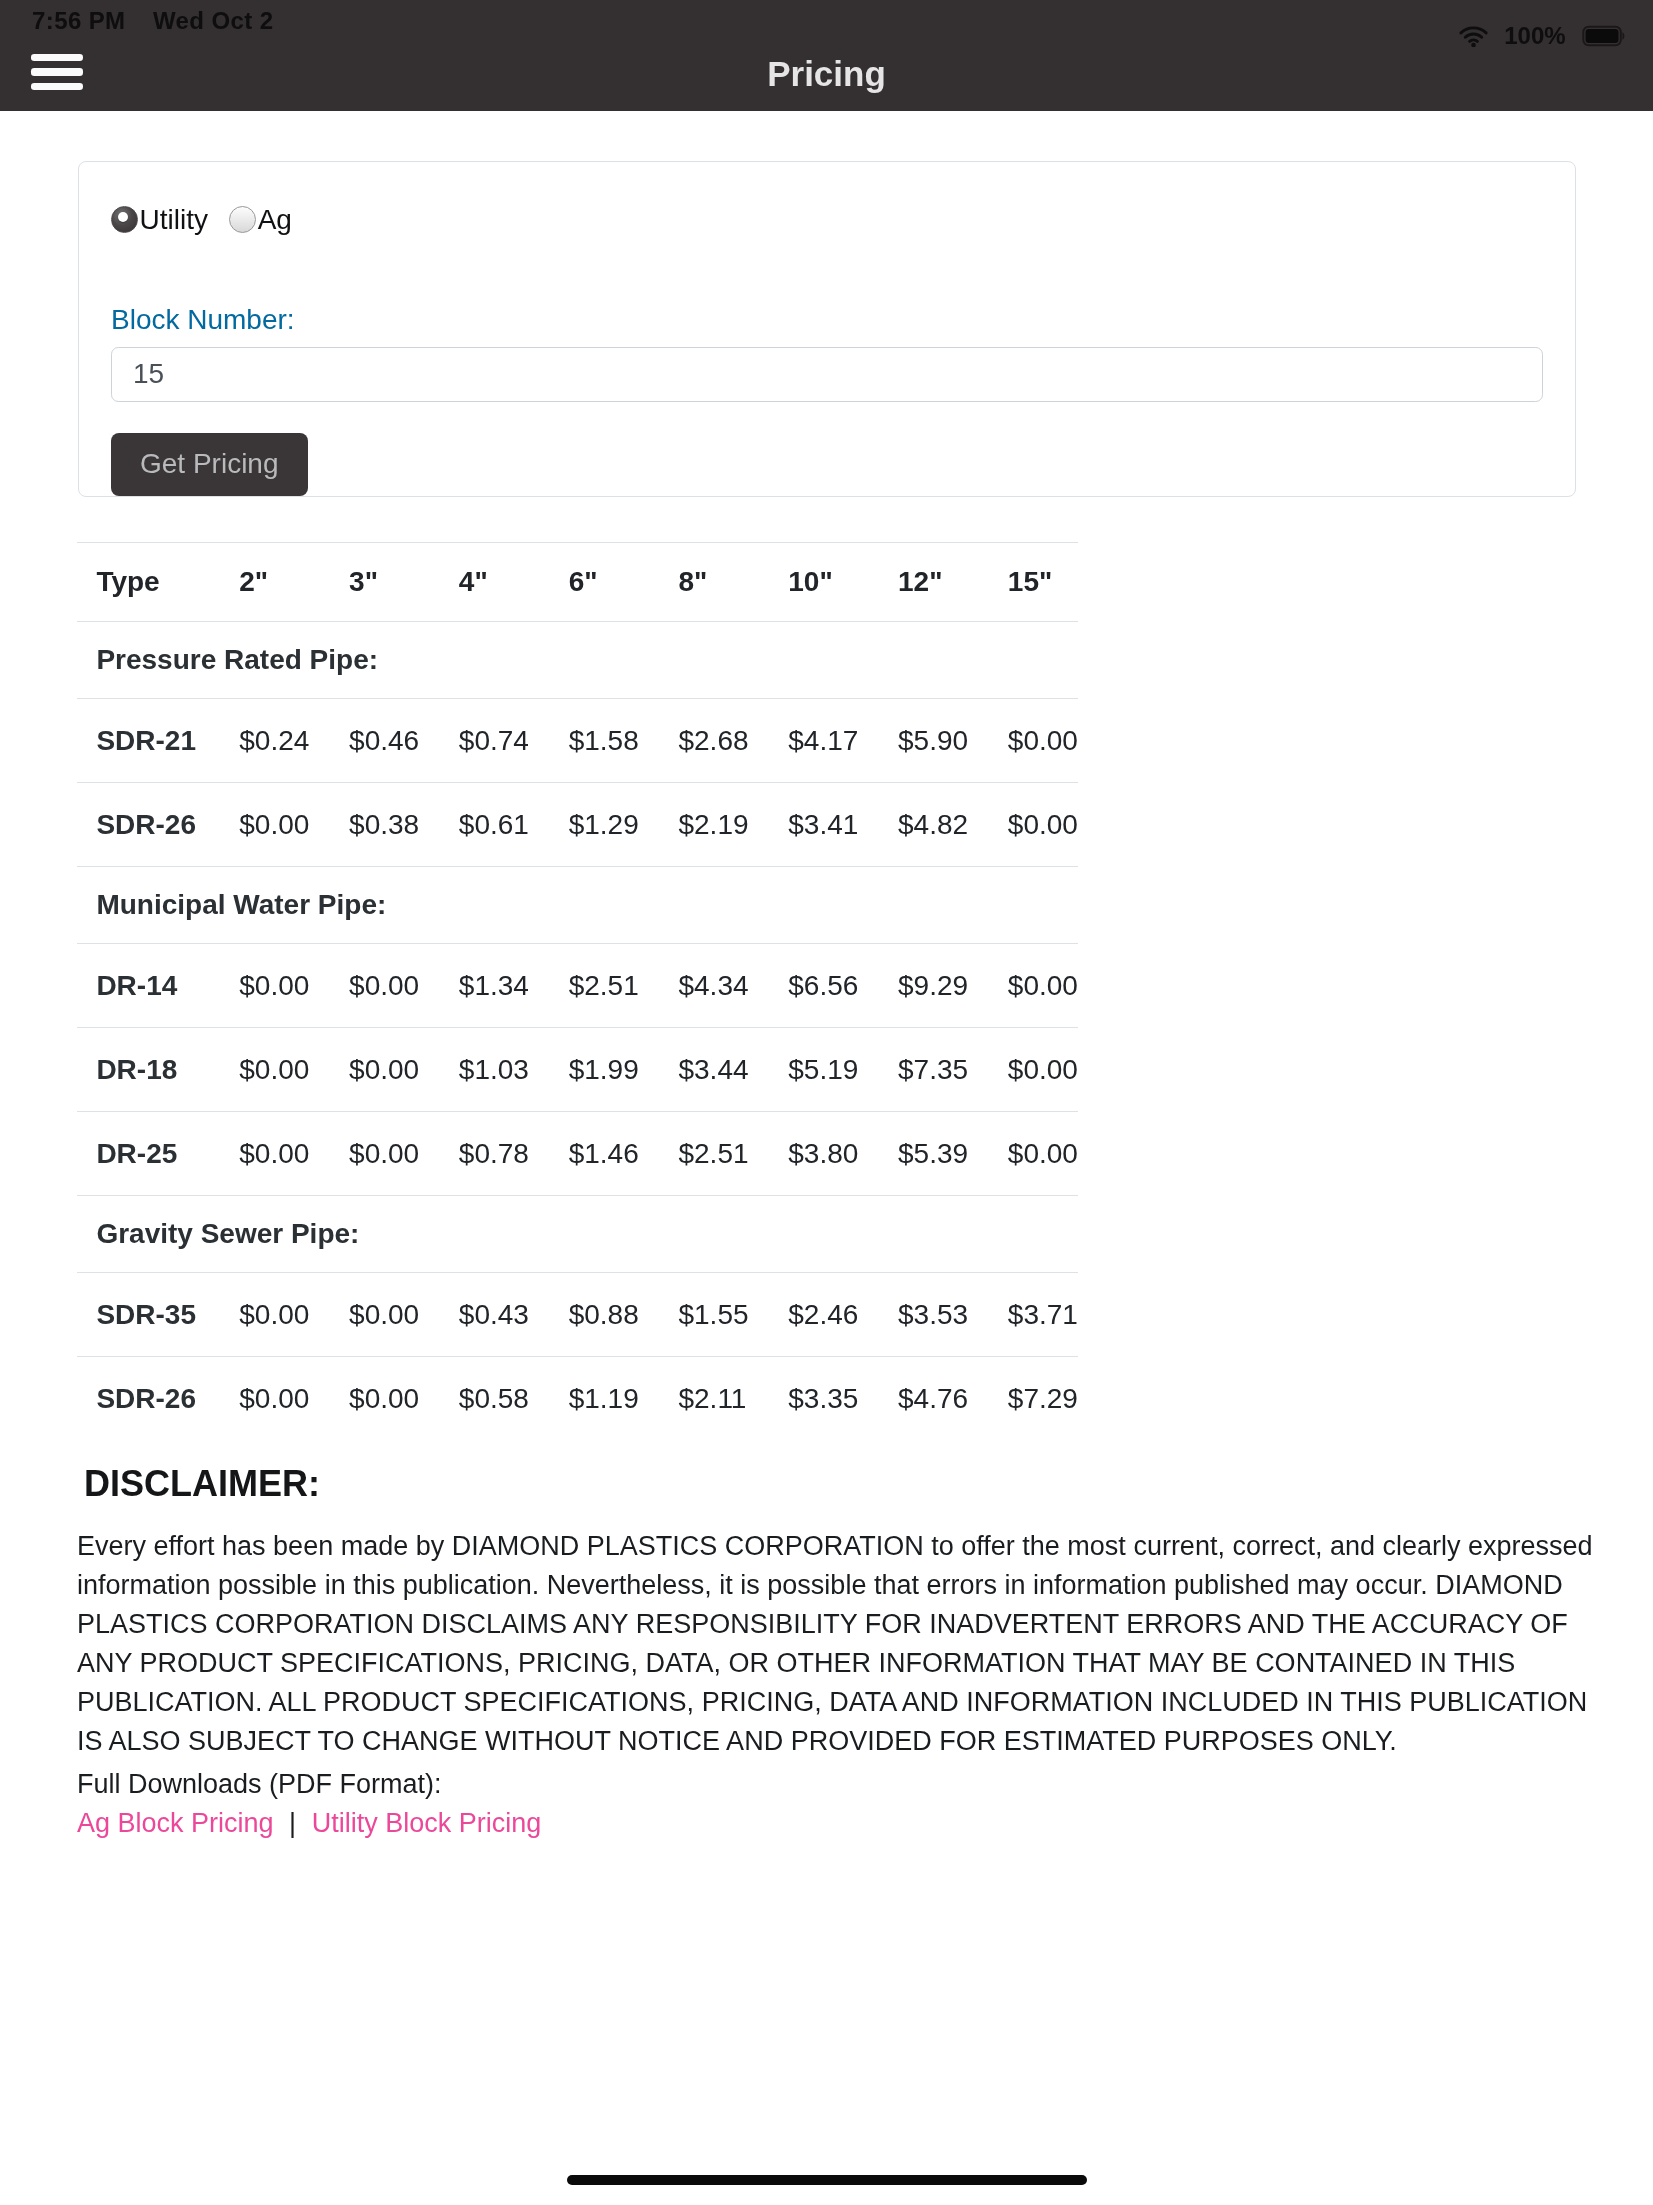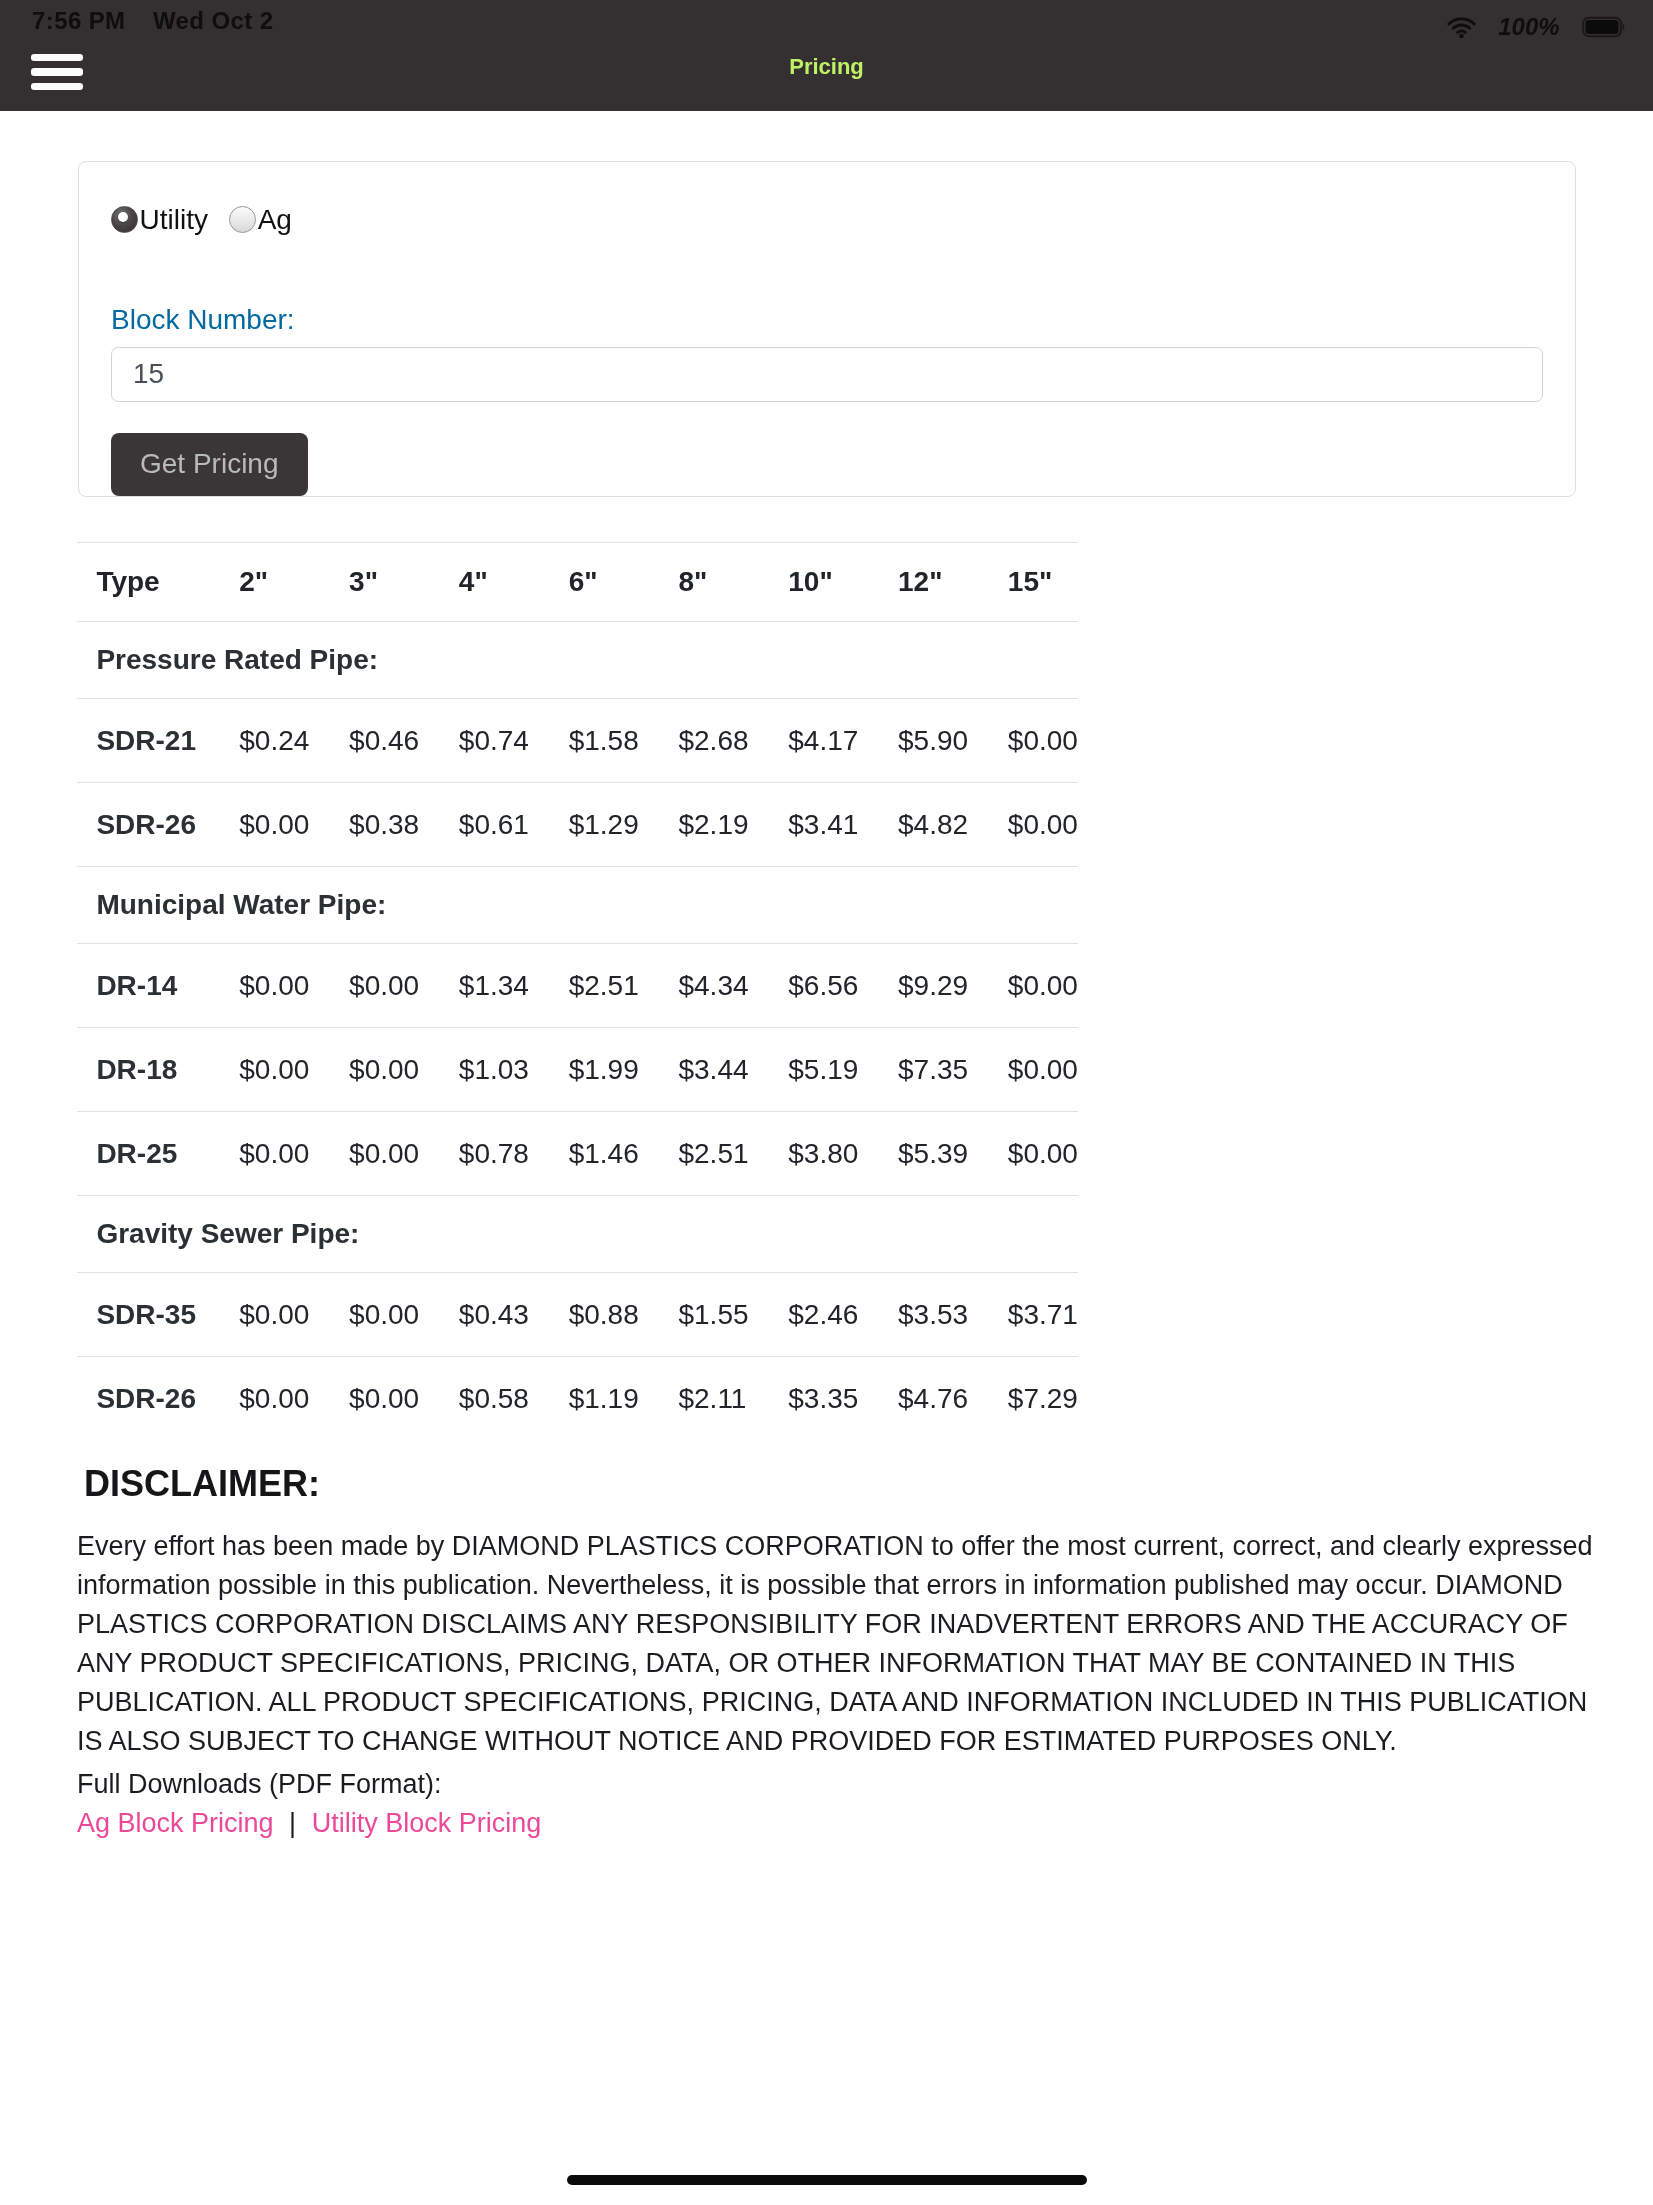--- a/index.html
+++ b/index.html
@@ -5,29 +5,29 @@
   * { margin: 0; padding: 0; box-sizing: border-box; }
   html, body { width: 1653px; background: #ffffff; }
   body { font-family: "Liberation Sans", sans-serif; color: #212529; }
   .screen { position: relative; width: 1653px; height: 2205px; background: #ffffff; overflow: hidden; }
 
   
   .app-header { position: absolute; top: 0; left: 0; width: 100%; height: 111px; background: #342f30; }
   .status-row { position: absolute; top: 0; left: 0; right: 0; height: 36px; }
   .status-left { position: absolute; left: 32px; top: 6.5px; display: flex; gap: 27.4px;
                  font-size: 24px; font-weight: 600; color: #0e0e0e; letter-spacing: 0.4px; }
-  .status-right { position: absolute; right: 27.4px; top: 13px; display: flex; align-items: center; gap: 22px;
-                  font-size: 24px; font-weight: 600; color: #0e0e0e; font-style: italic; }
+  .status-right { position: absolute; right: 27.4px; top: 22px; display: flex; align-items: center; gap: 16px;
+                  font-size: 24px; font-weight: 600; color: #0e0e0e; }
   .status-right svg { display: block; }
   .nav-row { position: absolute; top: 36px; left: 0; right: 0; height: 76px; }
   .menu-button { position: absolute; left: 31px; top: 16px; width: 53px; height: 40px; cursor: pointer;
                  display: flex; flex-direction: column; justify-content: space-between; padding: 1.6px 0; }
   .menu-button span { display: block; width: 52px; height: 7.3px; background: #fbfbfb; border-radius: 3.2px; }
   .nav-title { position: absolute; left: 0; right: 0; top: 18px; text-align: center;
-               color: #bef264; font-size: 22px; font-weight: 600; }
+               color: #e5e5e5; font-size: 35px; font-weight: 600; }
 
   
   .form-card { position: absolute; left: 78px; top: 161px; width: 1498px; height: 336px;
                border: 1.6px solid #dde0e4; border-radius: 8px; background: #ffffff; padding: 32px; }
   .radio-row { display: flex; align-items: center; margin-top: 9.7px; font-size: 28px; color: #101113; }
   .radio { width: 27px; height: 27px; border-radius: 50%; display: inline-block; position: relative; flex: 0 0 auto; }
   .radio.selected { background: radial-gradient(circle at 38% 32%, #7a7a7a 0%, #4a4647 45%, #332f30 100%);
                     border: 0.8px solid #4e4a4b; }
   .radio.selected::after { content: ""; position: absolute; left: 5.7px; top: 4.8px; width: 10.5px; height: 10.5px;
                            border-radius: 50%; background: #ffffff; box-shadow: 0 0.8px 1.6px rgba(0,0,0,.5); }

